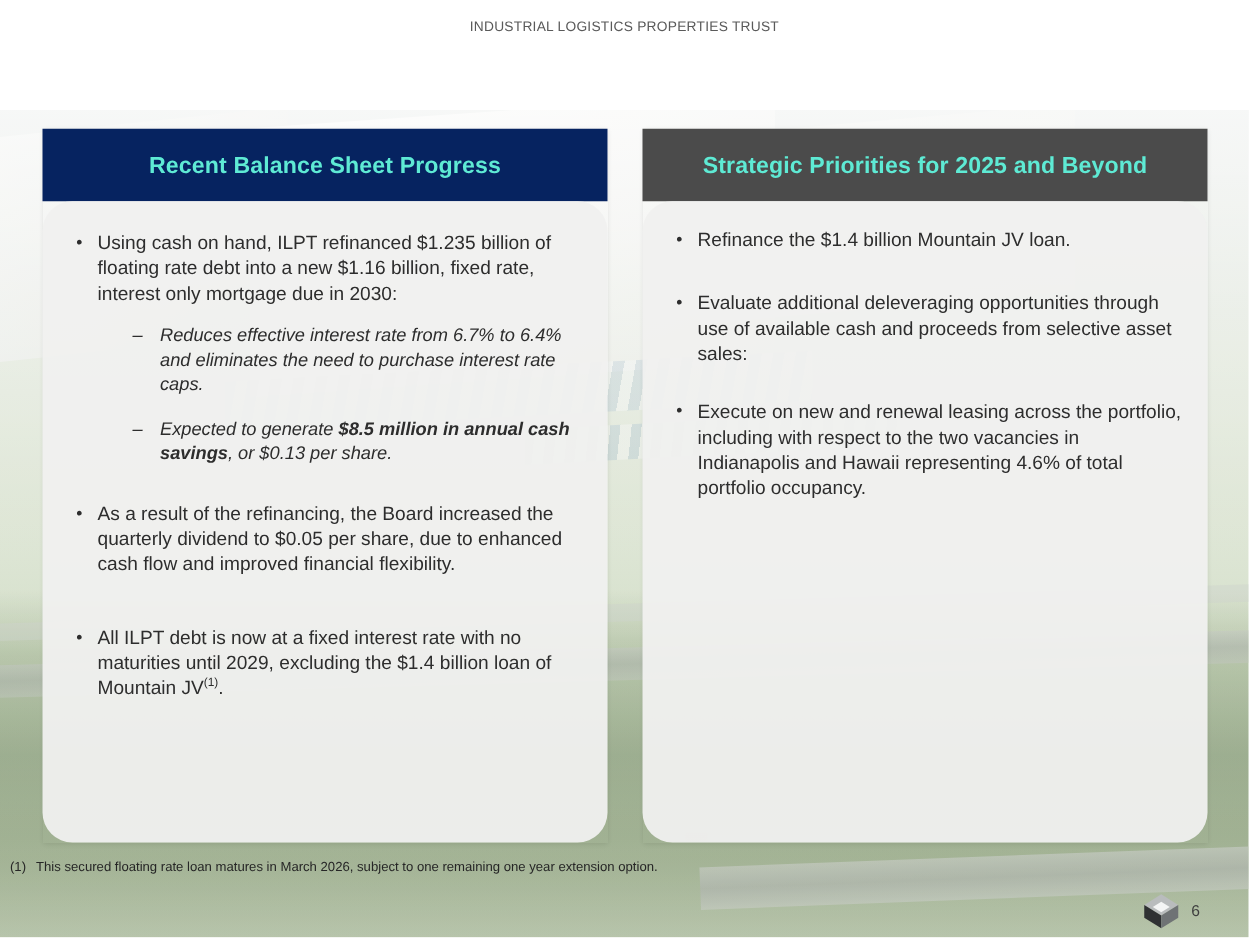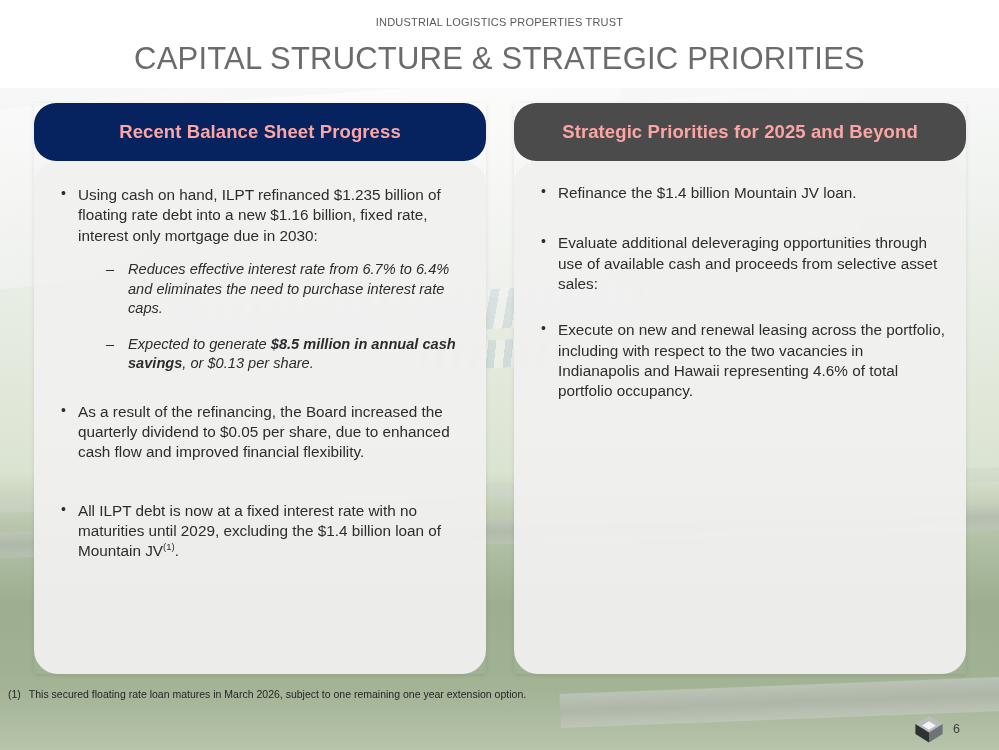--- a/index.html
+++ b/index.html
@@ -165,25 +165,24 @@
     box-shadow: 0 1px 4px rgba(0,0,0,0.10);
   }
   .panel-left  { left: 34px; }
   .panel-right { left: 514px; }
 
   .panel-header {
     height: 58px;
     display: flex;
     align-items: center;
     justify-content: center;
-    color: #fca5a5;
+    color: #5eead4;
     font-size: 18.5px;
     font-weight: bold;
     letter-spacing: 0.1px;
-    border-radius: 22px;
   }
   .panel-header.navy { background: #062360; }
   .panel-header.grey { background: #4b4b4b; }
 
   .panel-body {
     flex: 1;
     background: rgba(240,240,239,0.95);
     padding: 24px 20px 10px 20px;
     box-sizing: border-box;
     overflow: hidden;
@@ -294,21 +293,20 @@
     <div class="docks2"></div>
     <div class="road-far"></div>
     <div class="road"></div>
     <div class="road-low"></div>
 
     <div class="car2"></div>
     <div class="haze"></div>
   </div>
 
   <div class="eyebrow">INDUSTRIAL LOGISTICS PROPERTIES TRUST</div>
-  <div class="slide-title">CAPITAL STRUCTURE &amp; STRATEGIC PRIORITIES</div>
 
   <div class="panel panel-left">
     <div class="panel-header navy">Recent Balance Sheet Progress</div>
     <div class="panel-body">
       <ul class="lvl1">
 
         <li class="b1 tight">
           <span>Using cash on hand, ILPT refinanced $1.235 billion of floating rate debt into a new $1.16 billion, fixed rate, interest only mortgage due in 2030:</span>
           <ul class="lvl2">
             <li class="b2">

